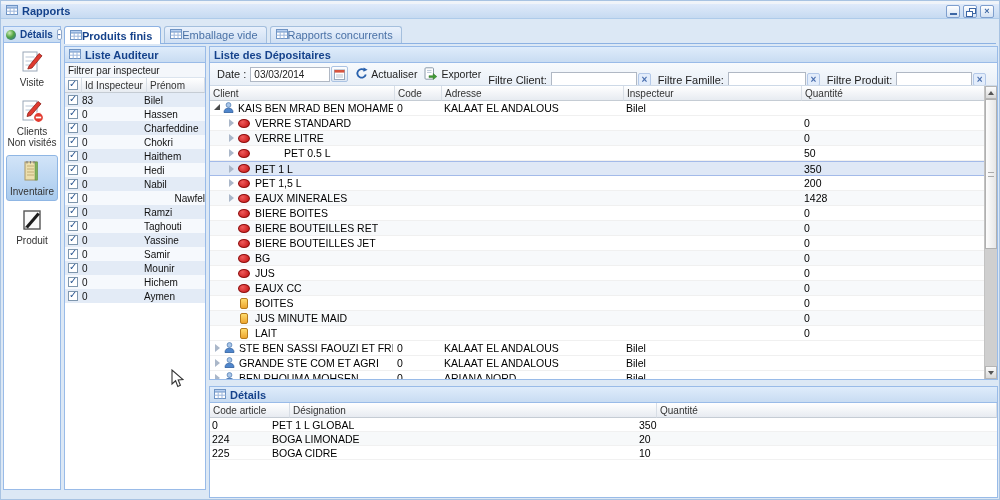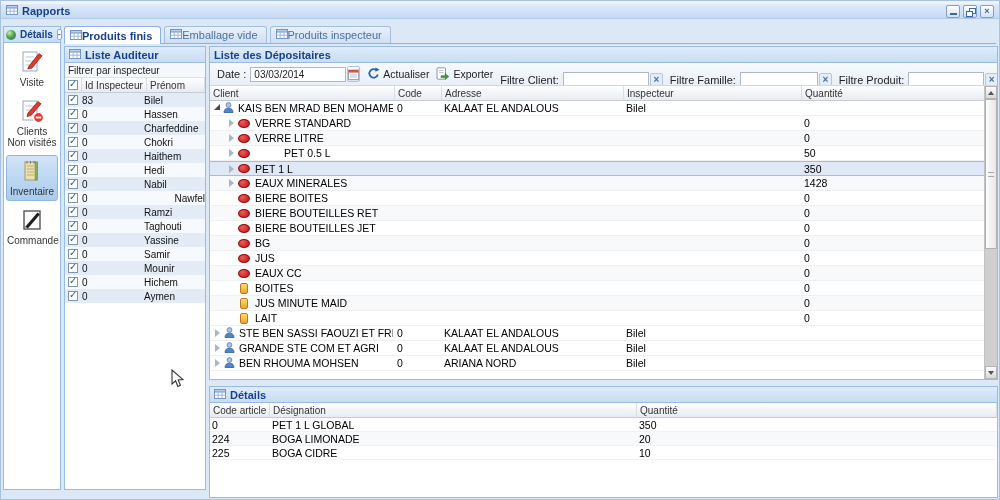--- a/index.html
+++ b/index.html
@@ -160,21 +160,21 @@
         <span>Emballage vide</span>
       </div>
       <div class="tab">
         <span><svg width="12" height="12" viewBox="0 0 12 12">
             <rect x="0.5" y="1.5" width="11" height="9" fill="#fff" stroke="#6f94c4"></rect>
             <rect x="0.5" y="1.5" width="11" height="2.5" fill="#b7cff0" stroke="#6f94c4"></rect>
             <line x1="4.2" y1="4" x2="4.2" y2="10.5" stroke="#9db7dd"></line>
             <line x1="8" y1="4" x2="8" y2="10.5" stroke="#9db7dd"></line>
             <line x1="0.5" y1="7.2" x2="11.5" y2="7.2" stroke="#9db7dd"></line>
           </svg></span>
-        <span>Produits inspecteur</span>
+        <span>Rapports concurrents</span>
       </div>
     </div>
 
   <div class="panel" id="sidebar">
     <div class="phdr">
       <span class="orb"></span>
       <span>Détails</span>
       <span class="collapse-btn">-</span>
     </div>
     <div id="sidebar-items">
@@ -201,21 +201,21 @@
               <line x1="8" y1="14" x2="15" y2="14" stroke="#c2ae76"></line>
               <line x1="8" y1="17" x2="15" y2="17" stroke="#c2ae76"></line>
               <line x1="8" y1="3" x2="8" y2="5.5" stroke="#777"></line>
               <line x1="11.5" y1="3" x2="11.5" y2="5.5" stroke="#777"></line>
               <line x1="15" y1="3" x2="15" y2="5.5" stroke="#777"></line>
             </svg></span><span>Inventaire</span></div>
         <div class="sb-item"><span><svg width="26" height="26" viewBox="0 0 26 26">
               <rect x="5" y="4" width="16" height="18" fill="#fafafa" stroke="#555" stroke-width="1.4"></rect>
               <path d="M6.5,19.5 L18.5,5.5 L20.8,7.5 L8.8,21.5 Z" fill="#1d1d1d"></path>
               <path d="M6.5,19.5 L8.8,21.5 L5.8,22.2 Z" fill="#c9c9c9" stroke="#555" stroke-width="0.5"></path>
-            </svg></span><span>Commande</span></div>
+            </svg></span><span>Produit</span></div>
       </div>
   </div>
 
   <div class="panel" id="auditors">
     <div class="phdr">
       <span id="aud-icon"><svg width="12" height="12" viewBox="0 0 12 12">
             <rect x="0.5" y="1.5" width="11" height="9" fill="#fff" stroke="#6f94c4"></rect>
             <rect x="0.5" y="1.5" width="11" height="2.5" fill="#b7cff0" stroke="#6f94c4"></rect>
             <line x1="4.2" y1="4" x2="4.2" y2="10.5" stroke="#9db7dd"></line>
             <line x1="8" y1="4" x2="8" y2="10.5" stroke="#9db7dd"></line>
@@ -309,21 +309,21 @@
         </div>
       </div>
   </div>
 
   <div class="panel" id="main">
     <div class="phdr">
       <span>Liste des Dépositaires</span>
     </div>
     <div class="toolbar">
       <span class="tlabel">Date :</span>
-      <input class="tinput" style="width: 96px;" value="03/03/2014">
+      <input class="tinput" style="width: 80px;" value="03/03/2014">
       <span class="calbtn" id="cal-icon">
           <svg width="11" height="11" viewBox="0 0 11 11">
             <rect x="0.5" y="1" width="10" height="9.5" fill="#fff" stroke="#98a8bc"></rect>
             <rect x="0.5" y="1" width="10" height="2.6" fill="#d8553f"></rect>
             <line x1="2" y1="6" x2="9" y2="6" stroke="#b9c2cf"></line>
             <line x1="2" y1="8" x2="9" y2="8" stroke="#b9c2cf"></line>
           </svg>
         </span>
       <span class="toolbtn">
         <span id="refresh-icon"><svg width="13" height="13" viewBox="0 0 13 13">
@@ -416,20 +416,32 @@
             <span class="indent"></span>
             <span class="exp-closed"></span>
             <span class="ico-red"></span>
             <span style="overflow: hidden; white-space: nowrap;">PET 1 L</span>
           </div>
           <div class="tc" style="width: 47px;"></div>
           <div class="tc" style="width: 182px;"></div>
           <div class="tc" style="width: 178px;"></div>
           <div class="tc" style="flex: 1 1 0%;">350</div>
         </div>
+        <div class="trow">
+          <div class="tc" style="width: 185px;">
+            <span class="indent"></span>
+            <span class="exp-closed"></span>
+            <span class="ico-red"></span>
+            <span style="overflow: hidden; white-space: nowrap;">PET 1,5 L</span>
+          </div>
+          <div class="tc" style="width: 47px;"></div>
+          <div class="tc" style="width: 182px;"></div>
+          <div class="tc" style="width: 178px;"></div>
+          <div class="tc" style="flex: 1 1 0%;">200</div>
+        </div>
         <div class="trow stripe">
           <div class="tc" style="width: 185px;">
             <span class="indent"></span>
             <span class="exp-closed"></span>
             <span class="ico-red"></span>
             <span style="overflow: hidden; white-space: nowrap;">EAUX MINERALES</span>
           </div>
           <div class="tc" style="width: 47px;"></div>
           <div class="tc" style="width: 182px;"></div>
           <div class="tc" style="width: 178px;"></div>
@@ -602,21 +614,21 @@
       <span id="det-icon"><svg width="12" height="12" viewBox="0 0 12 12">
             <rect x="0.5" y="1.5" width="11" height="9" fill="#fff" stroke="#6f94c4"></rect>
             <rect x="0.5" y="1.5" width="11" height="2.5" fill="#b7cff0" stroke="#6f94c4"></rect>
             <line x1="4.2" y1="4" x2="4.2" y2="10.5" stroke="#9db7dd"></line>
             <line x1="8" y1="4" x2="8" y2="10.5" stroke="#9db7dd"></line>
             <line x1="0.5" y1="7.2" x2="11.5" y2="7.2" stroke="#9db7dd"></line>
           </svg></span>
       <span>Détails</span>
     </div>
     <div class="gh-row" id="det-hdr">
-        <div class="gh" style="width: 60px;">Code article</div>
+        <div class="gh" style="width: 80px;">Code article</div>
         <div class="gh" style="width: 367px;">Désignation</div>
         <div class="gh" style="flex: 1 1 0%;">Quantité</div>
       </div>
     <div id="det-rows">
         <div class="drow">
           <span class="tc" style="width:60px">0</span>
           <span class="tc" style="width:367px">PET 1 L GLOBAL</span>
           <span class="tc" style="flex:1">350</span>
         </div>
         <div class="drow stripe">

